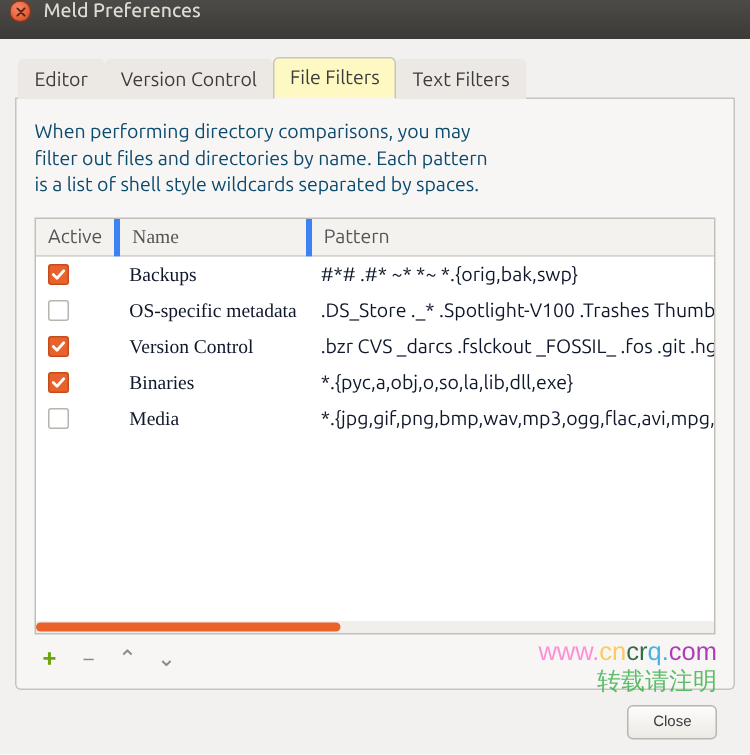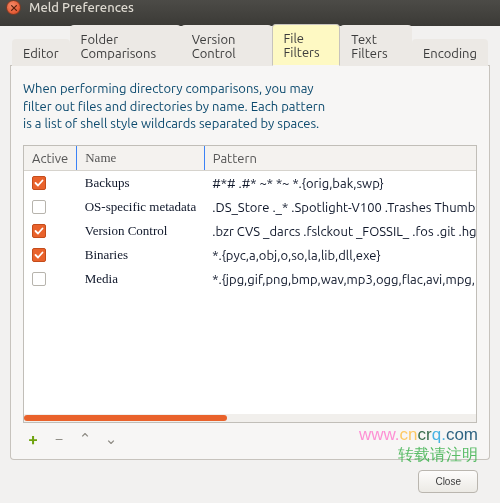--- a/index.html
+++ b/index.html
@@ -85,21 +85,21 @@
     width: 100%;
     font-size: 13px;
   }
   table.filters th {
     text-align: left;
     font-weight: normal;
     color: #555;
     background: #f4f2ef;
     padding: 4px 8px;
     border-bottom: 1px solid #d6d3cd;
-    border-right: 1px solid #3b82f6;
+    border-right: 4px solid #3b82f6;
   }
   table.filters th:last-child { border-right: none; }
   table.filters td {
     padding: 4px 8px;
     white-space: nowrap;
     vertical-align: middle;
     color: #0f172a;
   }
   .col-active { width: 50px; }
   .col-name { width: 150px; font-family: Liberation Serif, serif; }
@@ -165,43 +165,41 @@
     font-family: sans-serif;
     pointer-events: none;
     text-align: right;
     line-height: 1.25;
     opacity: 0.85;
   }
   .watermark .l1 span:nth-child(1){color:#ff7fcf}
   .watermark .l1 span:nth-child(2){color:#ffc24b}
   .watermark .l1 span:nth-child(3){color:#14532d}
   .watermark .l1 span:nth-child(4){color:#2aa8e0}
-  .watermark .l1 span:nth-child(5){color:#0c4a6e}
+  .watermark .l1 span:nth-child(5){color:#a21caf}
   .watermark .l2 { color:#3fb24f; font-size:16px }
 </style>
 </head>
 <body>
 
 <div class="titlebar">
   <span class="close-btn">
     <svg viewBox="0 0 10 10" width="8" height="8">
         <path d="M2 2 L8 8 M8 2 L2 8" stroke="#5a220e" stroke-width="1.6" stroke-linecap="round"></path>
       </svg>
   </span>
   <span>Meld Preferences</span>
 </div>
 
 <div class="window-body">
   <div class="tabbar">
     <div class="tab">Editor</div>
-    <div class="tab">Folder Comparisons</div>
     <div class="tab">Version Control</div>
     <div class="tab active">File Filters</div>
     <div class="tab">Text Filters</div>
-    <div class="tab">Encoding</div>
   </div>
 
   <div class="pane">
     <div class="desc">
       <span>When performing directory comparisons, you may</span><br>
       <span>filter out files and directories by name. Each pattern</span><br>
       <span>is a list of shell style wildcards separated by spaces.</span>
     </div>
 
     <div class="tablewrap">

